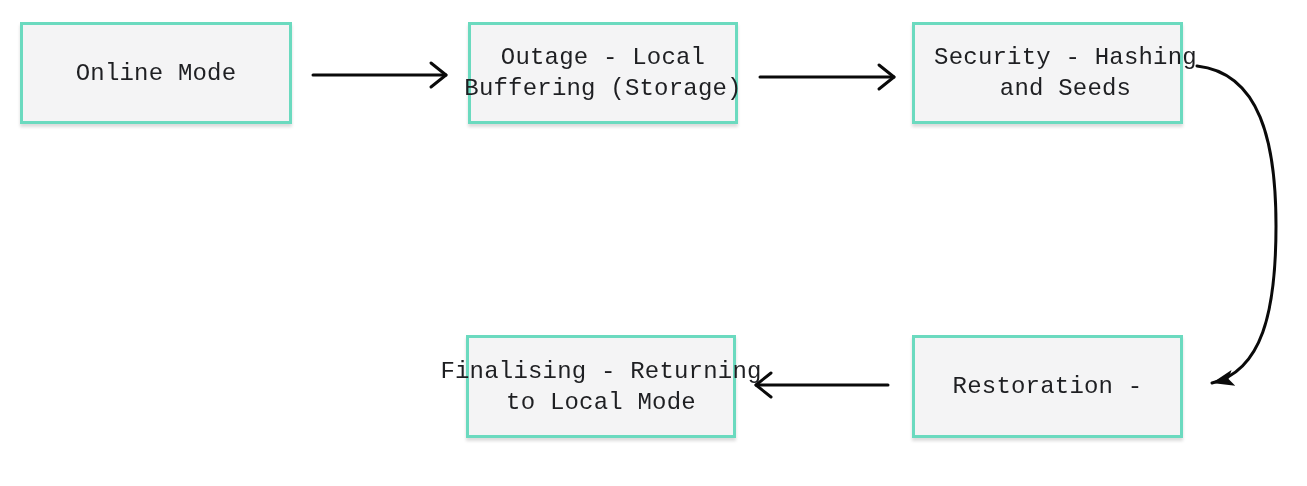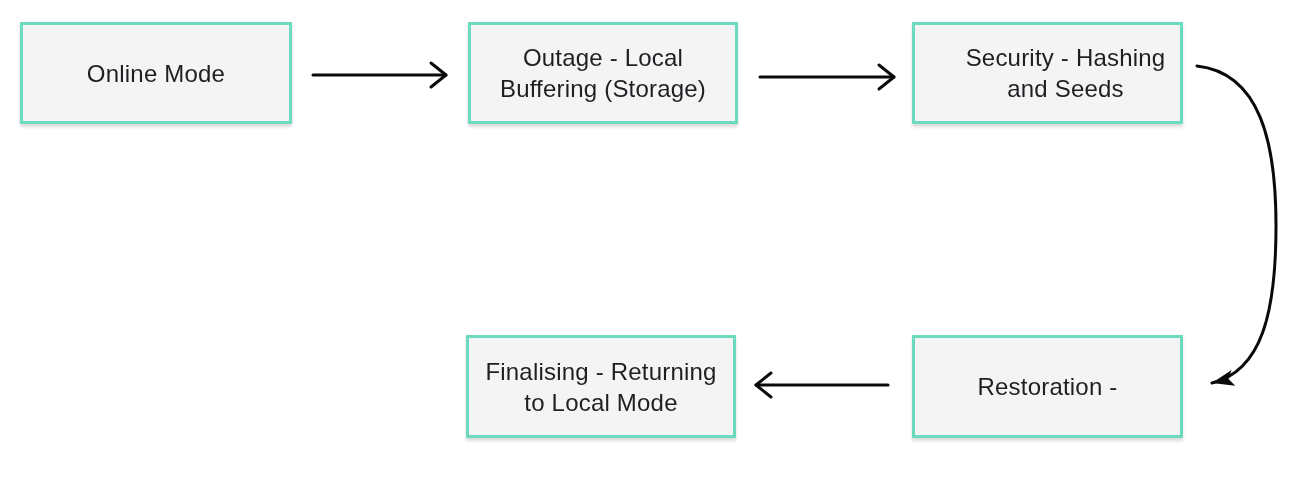--- a/index.html
+++ b/index.html
@@ -6,21 +6,21 @@
     margin: 0;
     padding: 0;
     background: var(--bg, #ffffff);
   }
   .canvas {
     position: relative;
     width: 1307px;
     height: 486px;
     overflow: hidden;
     background: var(--bg, #ffffff);
-    font-family: Liberation Sans, sans-serif;
+    font-family: Liberation Mono, monospace;
   }
   .edges {
     position: absolute;
     left: 0;
     top: 0;
     pointer-events: none;
   }
   .node {
     position: absolute;
     box-sizing: border-box;

